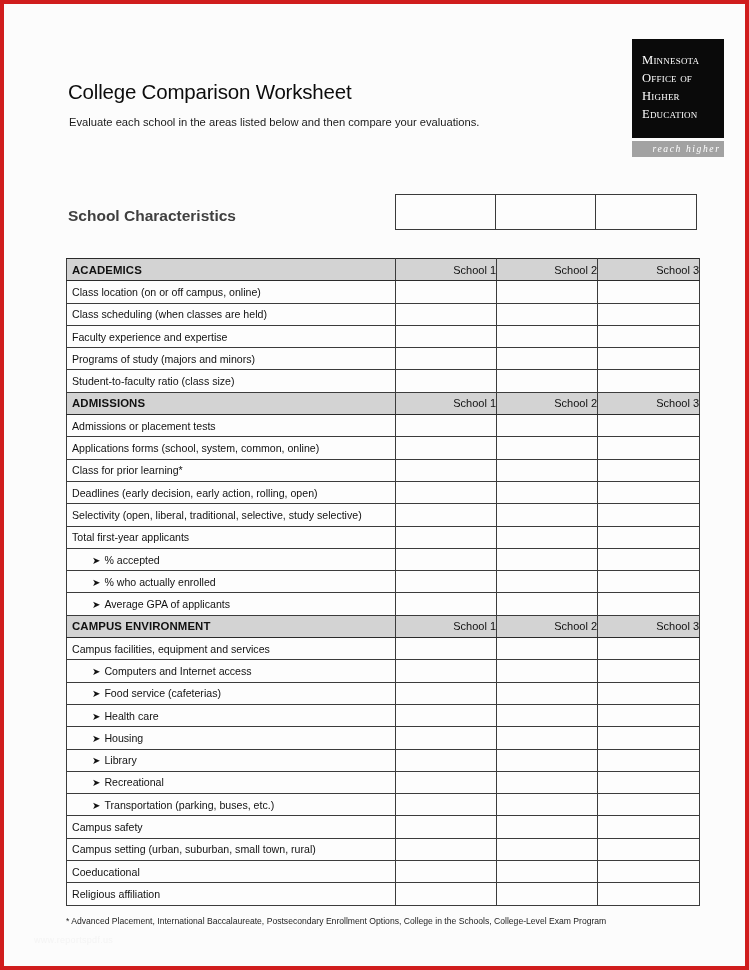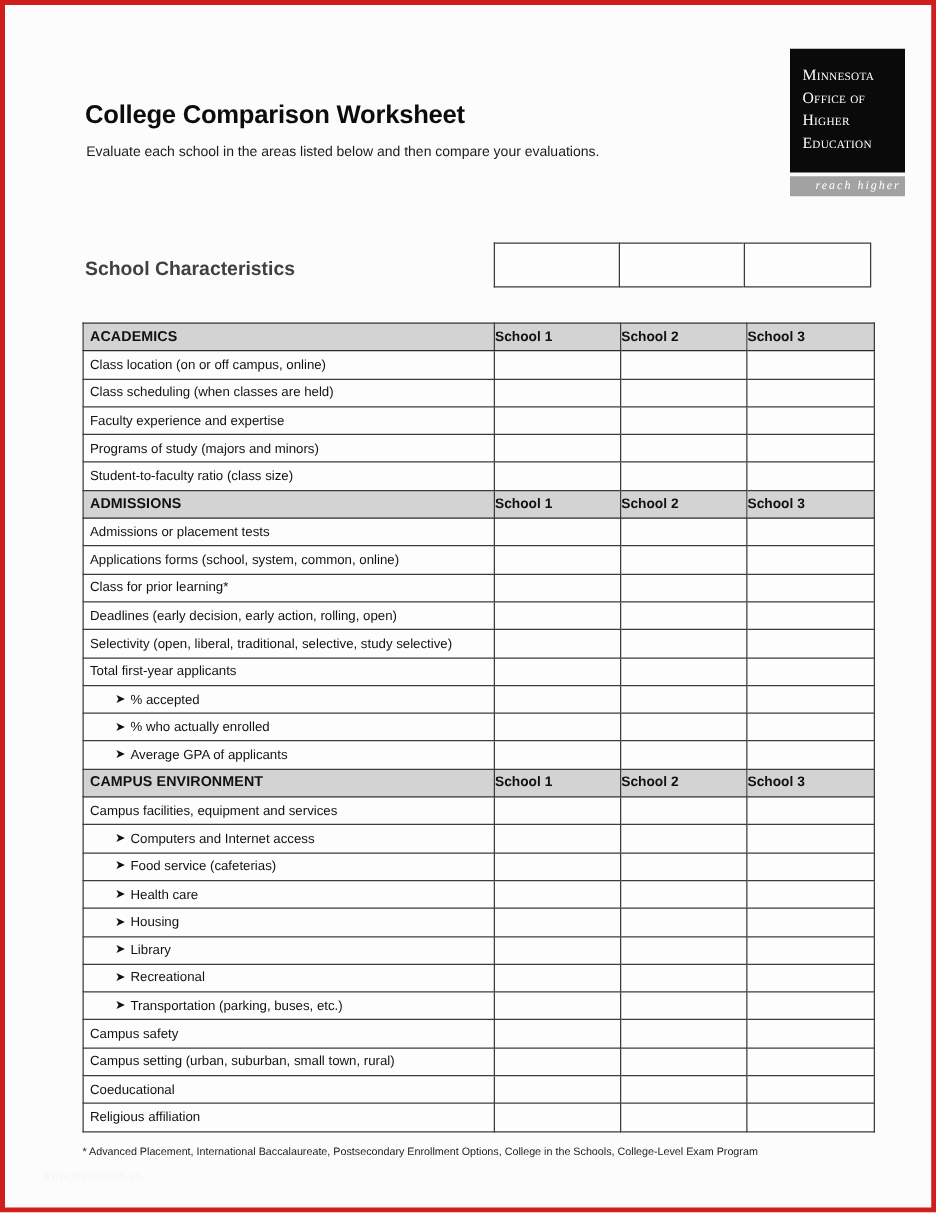--- a/index.html
+++ b/index.html
@@ -24,21 +24,21 @@
     position: absolute;
     left: 0; top: 0;
     width: 741px;
     height: 178px;
   }
   .doc-title {
     position: absolute;
     left: 64px;
     top: 76px;
     font-size: 20.5px;
-    font-weight: bold;
+    font-weight: normal;
     letter-spacing: -0.2px;
     color: #0c0c0c;
     white-space: nowrap;
   }
   .doc-subtitle {
     position: absolute;
     left: 65px;
     top: 112px;
     font-size: 11.2px;
     color: #1a1a1a;
@@ -140,22 +140,22 @@
     background: #d3d3d3;
     border-top: 1.6px solid #2a2a2a;
     border-bottom: 1.6px solid #2a2a2a;
   }
   .sheet tr.section-head td.sec-name {
     font-weight: bold;
     font-size: 11.4px;
     letter-spacing: 0.1px;
   }
   .sheet tr.section-head td.sec-col {
-    text-align: left;
-    font-weight: bold;
+    text-align: right;
+    font-weight: normal;
     font-size: 11px;
     padding-left: 0;
   }
   td.cell-blank { background: #fdfdfd; }
   .sub-item { padding-left: 20px; display: inline-block; }
   .arrow-glyph {
     display: inline-block;
     margin-right: 4px;
     font-size: 10px;
     line-height: 1;

